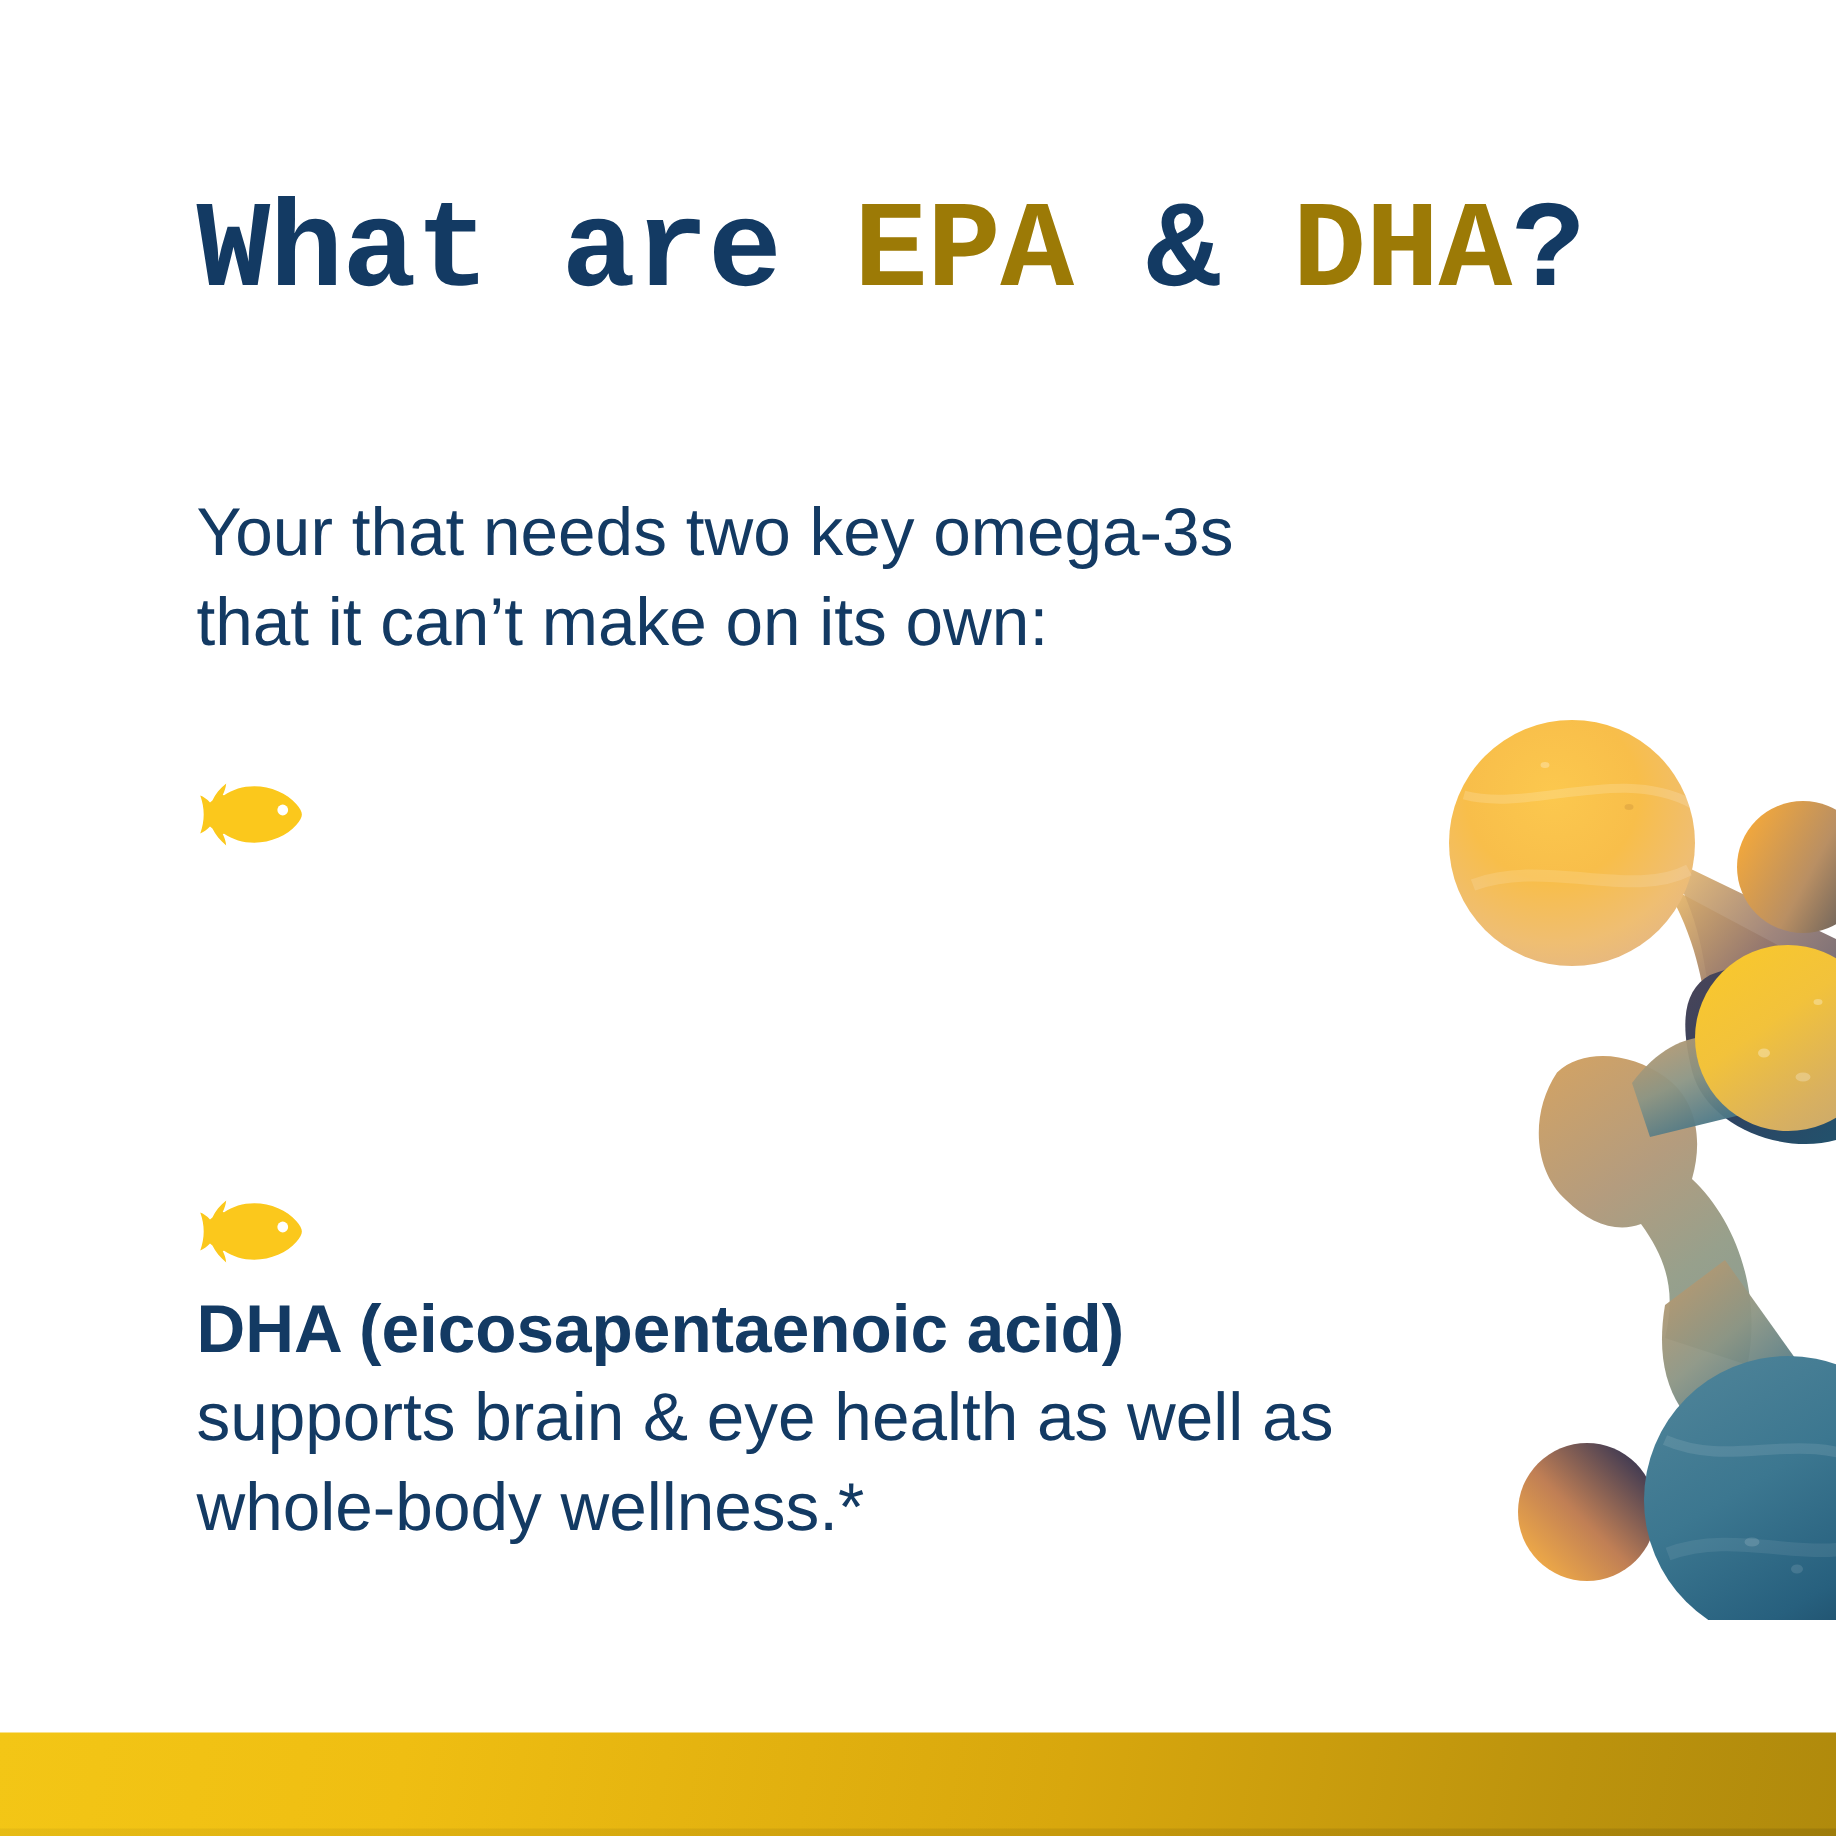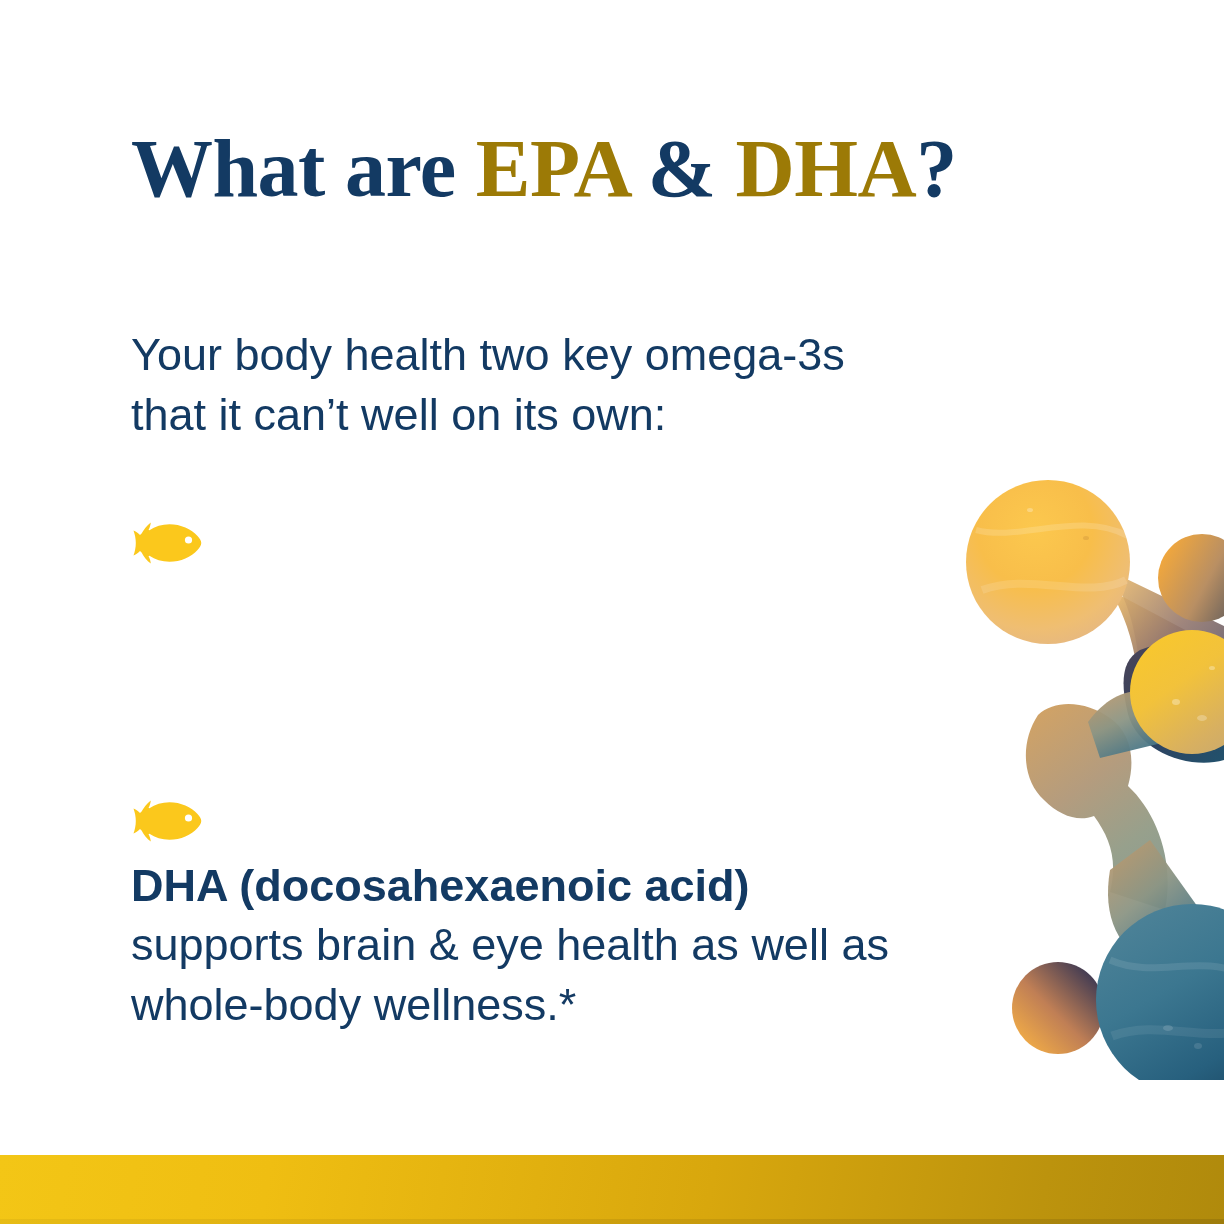--- a/index.html
+++ b/index.html
@@ -44,21 +44,21 @@
   #headline {
     position: absolute;
     top: 128px;
     left: 0;
     margin: 0;
     font-size: 82px;
     line-height: 1.0;
     font-weight: 700;
     letter-spacing: -0.5px;
     white-space: nowrap;
-    font-family: Liberation Serif, serif;
+    font-family: Liberation Mono, monospace;
   }
   #headline .nv { color: #133A63; }
   #headline .gd { color: #9C7A06; }
 
   #intro {
     position: absolute;
     top: 325px;
     left: 0;
     width: 900px;
     margin: 0;
@@ -209,22 +209,22 @@
     </svg>
   </div>
 
   <div id="content">
 
     <h1 id="headline">
       <span class="nv">What are </span><span class="gd">EPA</span><span class="nv"> &amp; </span><span class="gd">DHA</span><span class="nv">?</span>
     </h1>
 
     <p id="intro">
-      <span>Your body health two key omega-3s</span><br>
-      <span>that it can’t well on its own:</span>
+      <span>Your that needs two key omega-3s</span><br>
+      <span>that it can’t make on its own:</span>
     </p>
 
     <div class="benefit" id="benefit-epa">
       <span class="fish-icon">
         <svg width="74" height="42" viewBox="0 0 74 42" xmlns="http://www.w3.org/2000/svg">
           <path d="M36.5 2.2 C 47.5 2.2, 58.5 7.0, 64.5 14.0 C 69.5 19.8, 69.5 22.2, 64.5 28.0
                    C 58.5 35.0, 47.5 39.8, 36.5 39.8 C 29.0 39.8, 22.0 37.6, 16.4 33.8
                    L 15.5 34.0 C 16.8 36.6, 17.6 39.2, 17.8 41.6 C 13.8 38.4, 10.6 34.6, 8.6 30.4
                    L 7.0 29.0 C 5.0 31.2, 2.6 32.8, 0.5 33.6 C 2.0 29.4, 2.8 25.2, 2.8 21.0
                    C 2.8 16.8, 2.0 12.6, 0.5 8.4 C 2.6 9.2, 5.0 10.8, 7.0 13.0 L 8.6 11.6
@@ -241,20 +241,20 @@
           <path d="M36.5 2.2 C 47.5 2.2, 58.5 7.0, 64.5 14.0 C 69.5 19.8, 69.5 22.2, 64.5 28.0
                    C 58.5 35.0, 47.5 39.8, 36.5 39.8 C 29.0 39.8, 22.0 37.6, 16.4 33.8
                    L 15.5 34.0 C 16.8 36.6, 17.6 39.2, 17.8 41.6 C 13.8 38.4, 10.6 34.6, 8.6 30.4
                    L 7.0 29.0 C 5.0 31.2, 2.6 32.8, 0.5 33.6 C 2.0 29.4, 2.8 25.2, 2.8 21.0
                    C 2.8 16.8, 2.0 12.6, 0.5 8.4 C 2.6 9.2, 5.0 10.8, 7.0 13.0 L 8.6 11.6
                    C 10.6 7.4, 13.8 3.6, 17.8 0.4 C 17.6 2.8, 16.8 5.4, 15.5 8.0 L 16.4 8.2
                    C 22.0 4.4, 29.0 2.2, 36.5 2.2 Z" fill="#FBC81C"></path>
           <circle cx="55.5" cy="18.0" r="3.6" fill="#FFFFFF"></circle>
         </svg>
       </span>
-      <p class="benefit-text"><span class="term">DHA (docosahexaenoic acid)</span><span> supports brain &amp; eye health as well as whole-body wellness.*</span></p>
+      <p class="benefit-text"><span class="term">DHA (eicosapentaenoic acid)</span><span> supports brain &amp; eye health as well as whole-body wellness.*</span></p>
     </div>
 
   </div>
 
   <div id="footer-bar"></div>
 
 </div>
 
 </body></html>

